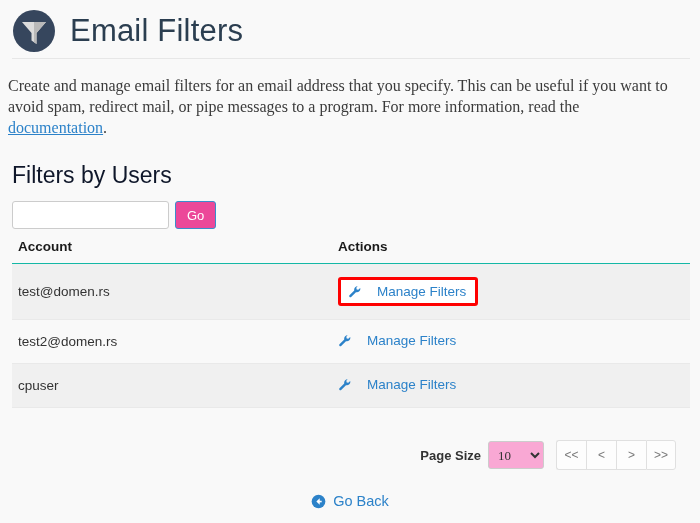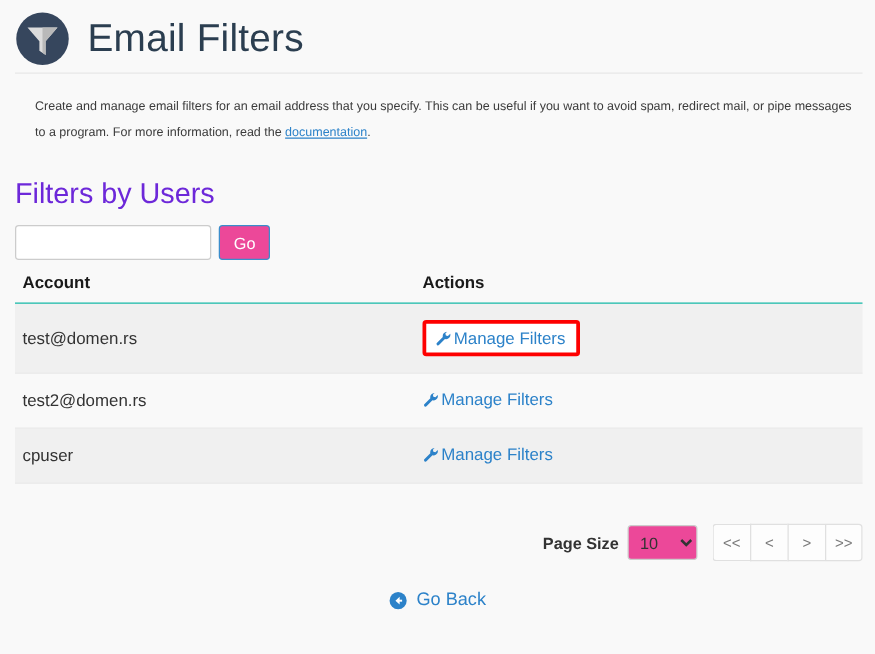--- a/index.html
+++ b/index.html
@@ -28,34 +28,35 @@
     letter-spacing: .2px;
     white-space: nowrap;
   }
   .header-rule {
     height: 1px; background: #e7e7e7;
     margin: 4px 10px 0 12px;
   }
 
   
   .description {
-    margin: 16px 12px 0 28px;
-    font-size: 10px;
+    margin: 16px 12px 0 8px;
+    font-size: 16px;
     line-height: 21px;
     color: #3b3b3b;
     max-width: 672px;
+    font-family: Liberation Serif, serif;
   }
   .description a { color: #2c82c9; text-decoration: underline; }
 
   
   .section-title {
     margin: 24px 0 0 12px;
     font-size: 23px;
     font-weight: 300;
-    color: #6d28d9;
+    color: #0f172a;
   }
 
   .search-row {
     display: flex; align-items: stretch;
     margin: 12px 0 0 12px;
   }
   .search-input {
     width: 157px; height: 28px;
     border: 1px solid #ccc;
     border-radius: 3px;
@@ -108,53 +109,54 @@
   .filters-table tbody tr.spacer-row td {
     padding: 9px 0; border-bottom: none; background: #f9f9f9;
   }
 
   .manage-link {
     color: #2c82c9;
     text-decoration: none;
     font-size: 13.5px;
     display: inline-flex;
     align-items: center;
-    gap: 2px;
+    gap: 16px;
     cursor: pointer;
   }
   .wrench-icon { width: 13px; height: 13px; display: inline-block; flex: 0 0 13px; }
 
   
   .highlight-box {
     display: inline-flex;
     align-items: center;
     background: #ffffff;
     border: 3px solid #fe0000;
     border-radius: 3px;
     padding: 4px 9px 4px 7px;
   }
 
   
   .pager {
     display: flex;
     align-items: center;
     justify-content: flex-end;
-    margin: 14px 10px 0 0;
+    margin: 14px 24px 0 0;
     gap: 7px;
   }
   .pager-label { font-size: 13px; font-weight: bold; color: #333; }
   .page-size-select {
     height: 28px;
     width: 56px;
     font-size: 13px;
     border: 1px solid #ccc;
     border-radius: 3px;
-    background: #ec4899;
+    background: #f9a8d4;
     color: #333;
     padding-left: 5px;
+    font-family: Liberation Serif, serif;
   }
   .pager-buttons { display: flex; margin-left: 5px; }
   .pager-btn {
     width: 30px; height: 30px;
     background: #fdfdfd;
     border: 1px solid #e0e0e0;
     border-right-width: 0;
     color: #7a7a7a;
     font-size: 12px;
     cursor: pointer;

